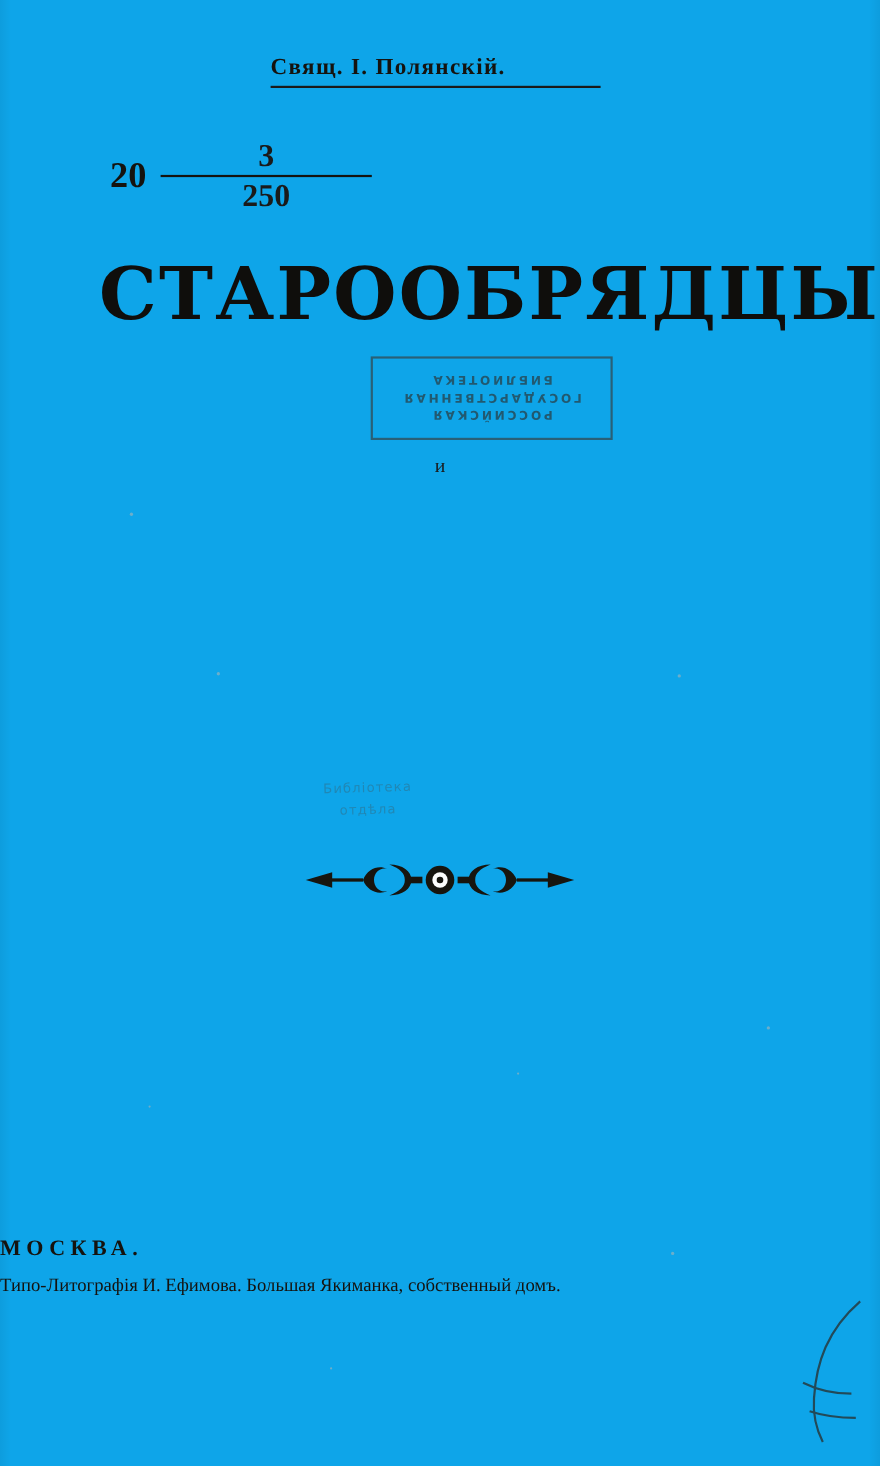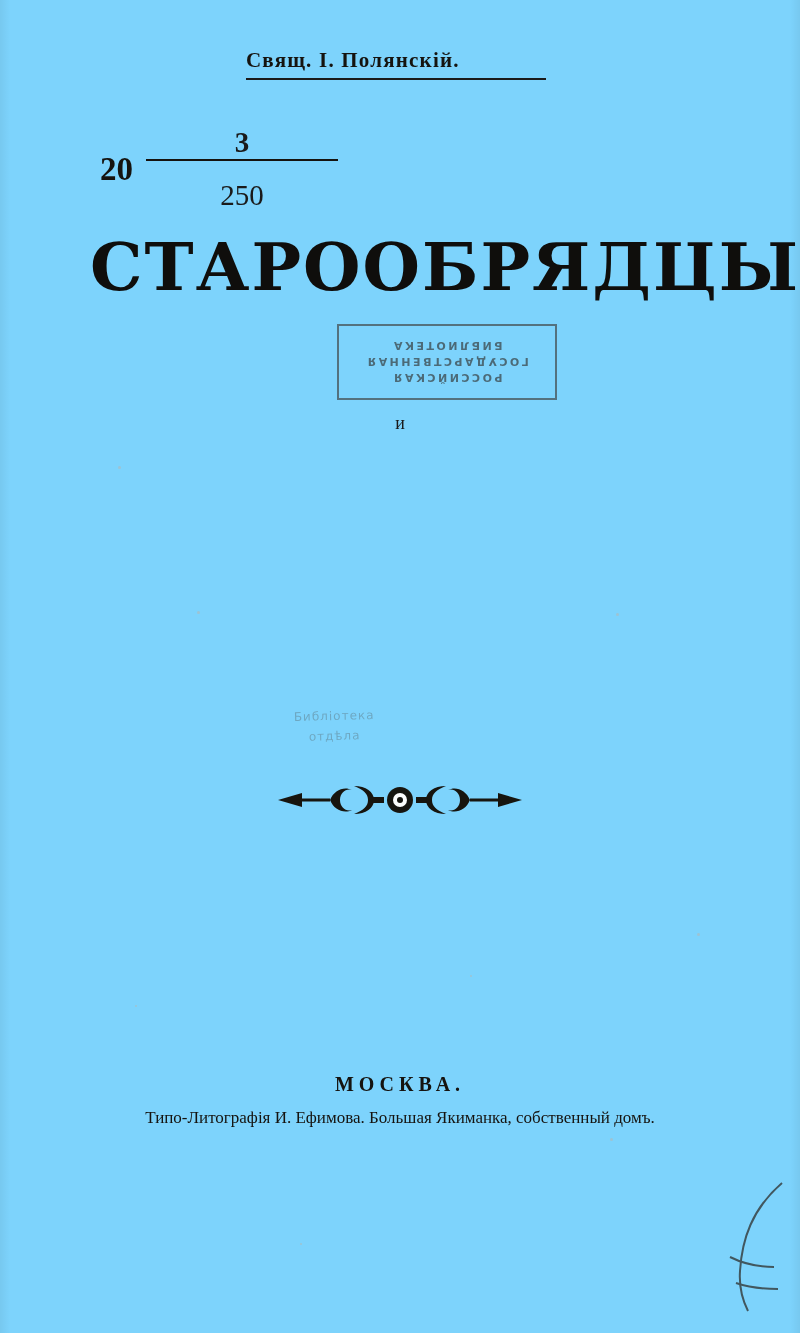--- a/index.html
+++ b/index.html
@@ -12,21 +12,21 @@
     height: 1333px;
     position: relative;
     font-family: "Liberation Serif", serif;
     color: #1a1a1a;
     overflow: hidden;
   }
 
   .page {
     position: absolute;
     inset: 0;
-    background: #7dd3fc;
+    background: #0ea5e9;
   }
 
   
   .speck {
     position: absolute;
     background: #b9b6b0;
     border-radius: 50%;
     opacity: .55;
   }
 
@@ -79,22 +79,22 @@
     font-weight: bold;
     padding: 0 26px 2px 26px;
   }
   .shelf-bar {
     width: 192px;
     height: 2px;
     background: #15130f;
   }
   .shelf-den {
     font-size: 29px;
-    font-weight: normal;
-    padding-top: 20px;
+    font-weight: bold;
+    padding-top: 3px;
     text-align: right;
   }
 
   
   .main-title {
     position: absolute;
     left: 0;
     right: 0;
     top: 228px;
     text-align: right;
@@ -186,22 +186,22 @@
     display: flex;
     justify-content: center;
     align-items: center;
   }
 
   
   .imprint {
     position: absolute;
     left: 0;
     right: 0;
-    top: 1073px;
-    text-align: center;
+    top: 1124px;
+    text-align: left;
   }
   .imprint-city {
     font-family: "Liberation Serif", serif;
     font-weight: bold;
     font-size: 20px;
     letter-spacing: 5px;
     color: #15130f;
   }
   .imprint-printer {
     margin-top: 12px;

